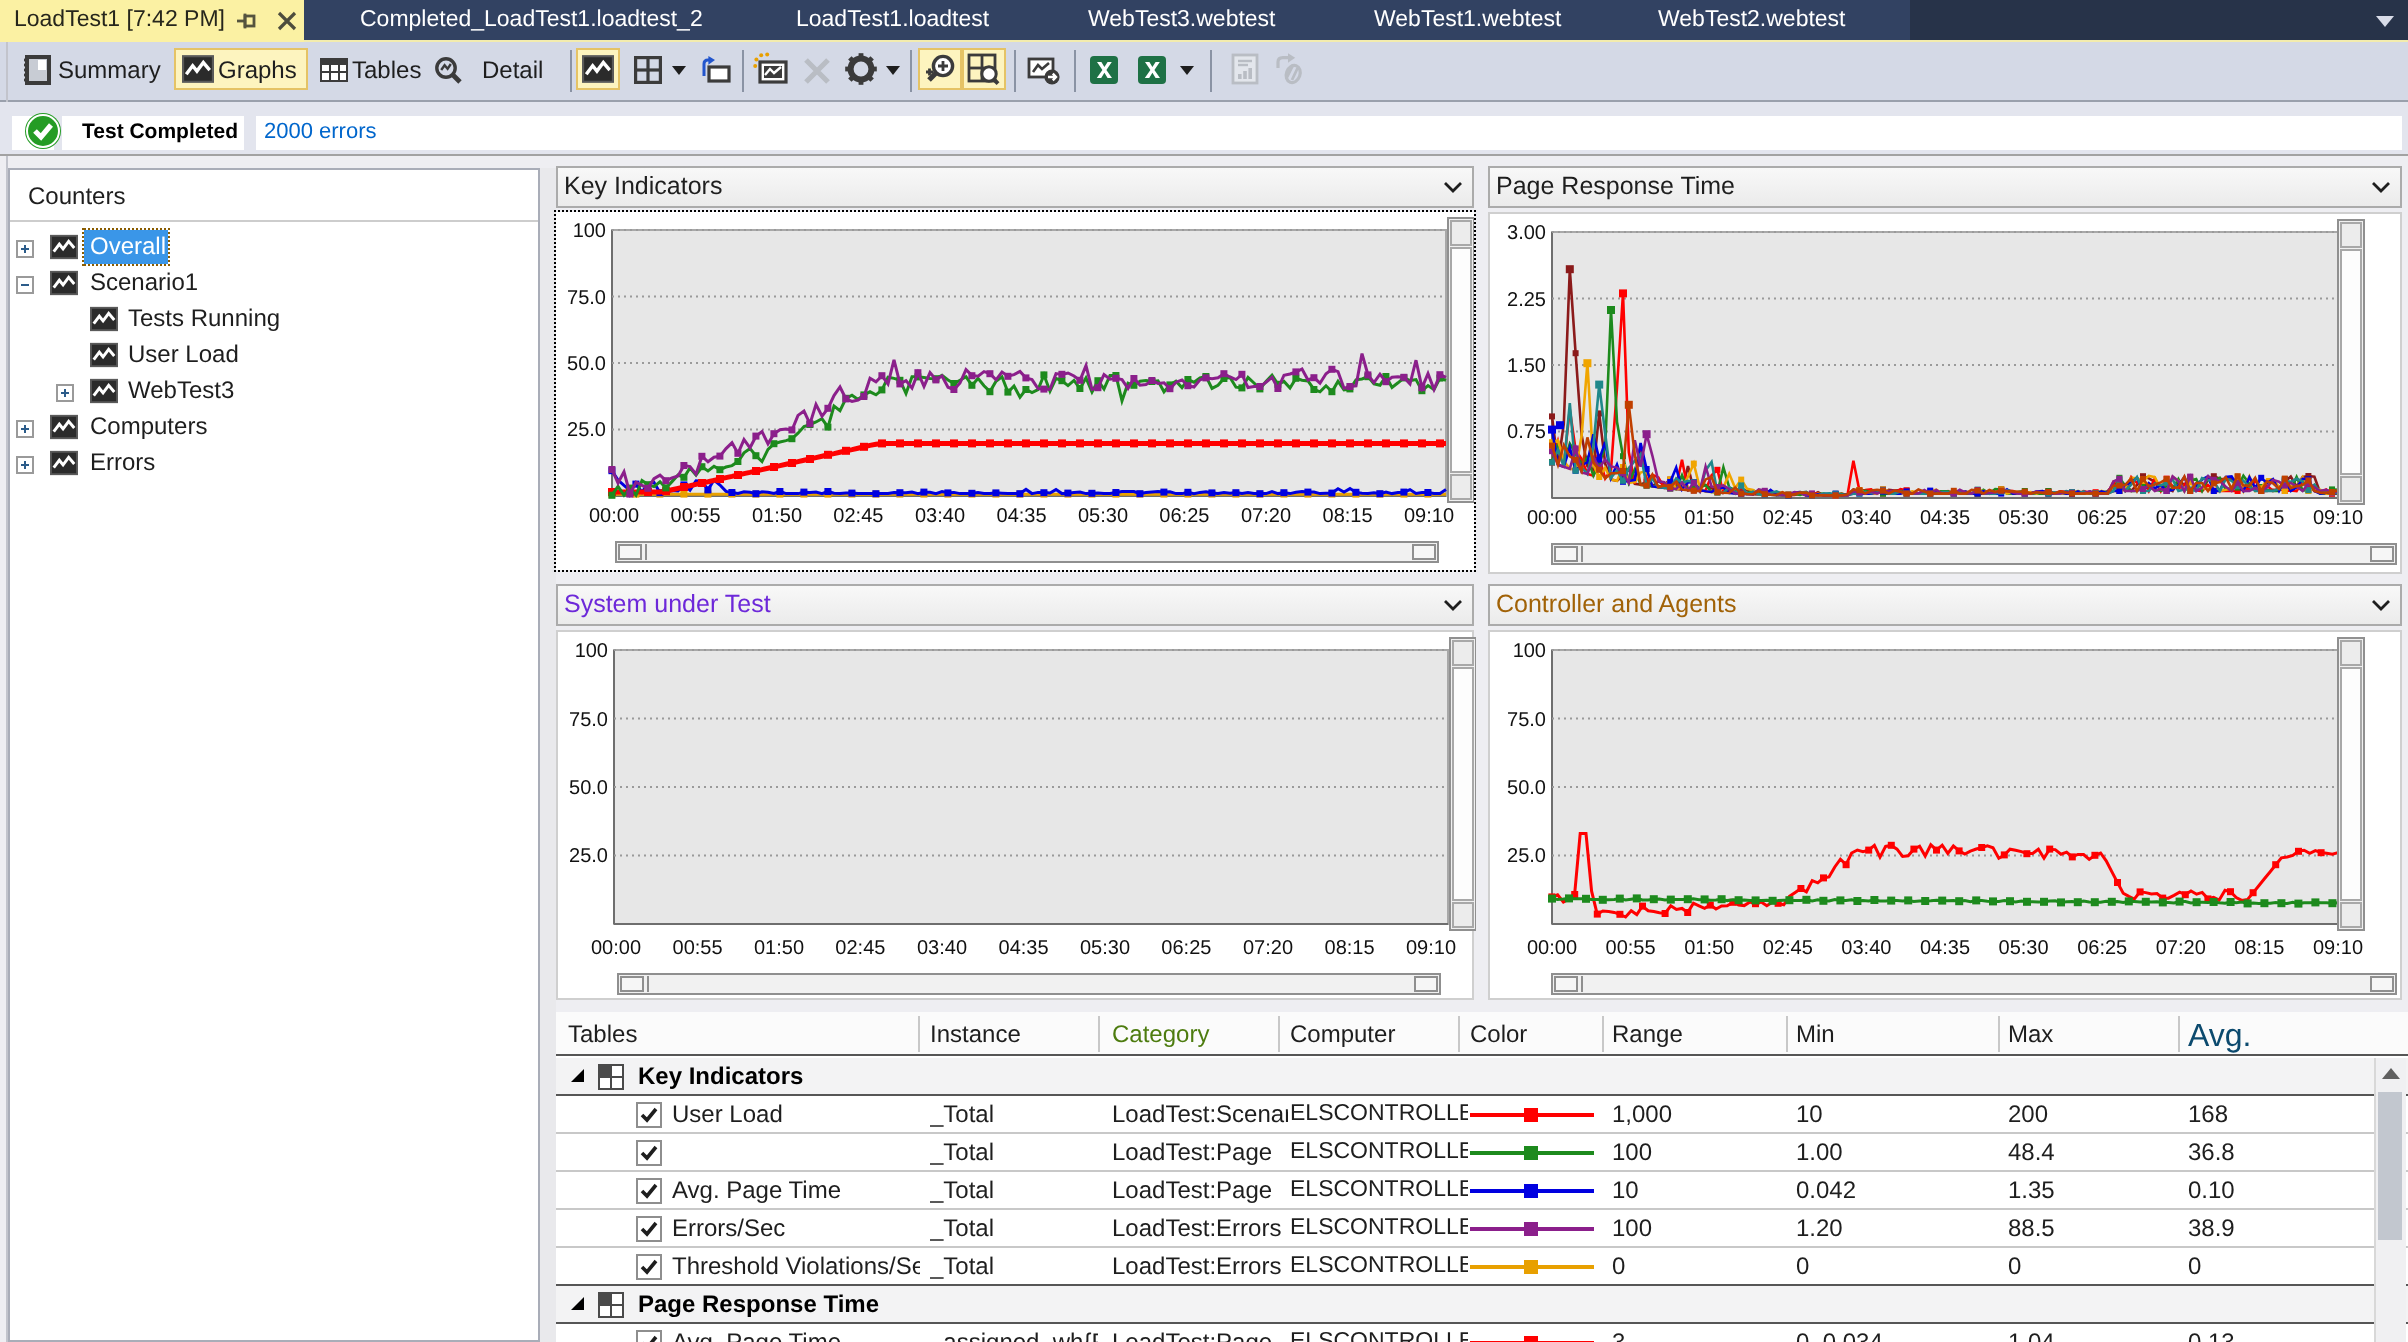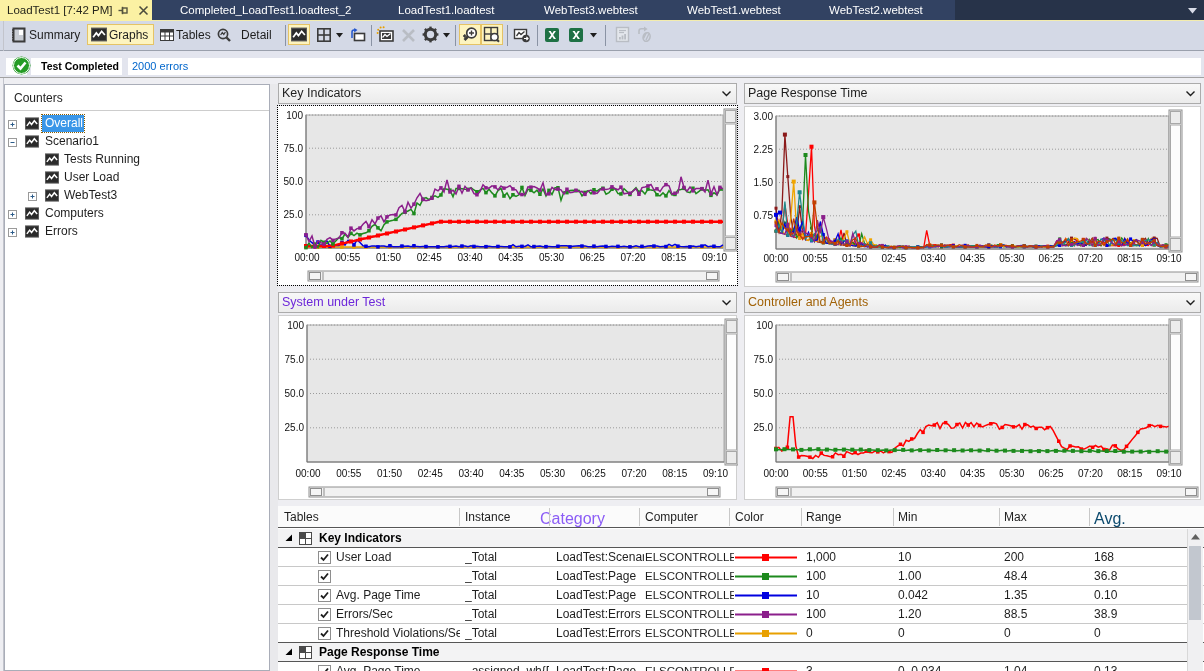--- a/index.html
+++ b/index.html
@@ -1045,21 +1045,21 @@
       <rect x="31.0" y="171" width="422.0" height="10" fill="#f1f1f1" stroke="#8f8f8f" stroke-width="1"></rect>
       <rect x="32.5" y="172.5" width="11" height="7" fill="#f6f6f6" stroke="#8f8f8f" stroke-width="1"></rect>
       <line x1="46.0" y1="172" x2="46.0" y2="180" stroke="#8f8f8f" stroke-width="1"></line>
       <rect x="440.5" y="172.5" width="11" height="7" fill="#f6f6f6" stroke="#8f8f8f" stroke-width="1"></rect>
     </svg>
   </div>
 <div class="abs" style="left:278px;top:506px;width:926px;height:165px;background:#fff;border-top:1px solid #b0b0b0"></div>
 <div class="abs" style="left:278px;top:506px;width:926px;height:22px;background:#fbfbfb;border-bottom:1px solid #565656"></div>
 <span class="abs" style="left:284px;top:510px;font-size:12px;color:#1e1e1e">Tables</span>
 <span class="abs" style="left:465px;top:510px;font-size:12px;color:#1e1e1e">Instance</span>
-<span class="abs" style="left:540px;top:510px;font-size:16px;color:#8b5cf6">Category</span>
+<span class="abs" style="left:556px;top:510px;font-size:12px;color:#4d7c0f">Category</span>
 <span class="abs" style="left:645px;top:510px;font-size:12px;color:#1e1e1e">Computer</span>
 <span class="abs" style="left:735px;top:510px;font-size:12px;color:#1e1e1e">Color</span>
 <span class="abs" style="left:806px;top:510px;font-size:12px;color:#1e1e1e">Range</span>
 <span class="abs" style="left:898px;top:510px;font-size:12px;color:#1e1e1e">Min</span>
 <span class="abs" style="left:1004px;top:510px;font-size:12px;color:#1e1e1e">Max</span>
 <span class="abs" style="left:1094px;top:510px;font-size:16px;color:#0c4a6e">Avg.</span>
 <div class="abs" style="left:459px;top:508px;width:1px;height:18px;background:#c8c8c8"></div>
 <div class="abs" style="left:549px;top:508px;width:1px;height:18px;background:#c8c8c8"></div>
 <div class="abs" style="left:639px;top:508px;width:1px;height:18px;background:#c8c8c8"></div>
 <div class="abs" style="left:729px;top:508px;width:1px;height:18px;background:#c8c8c8"></div>

